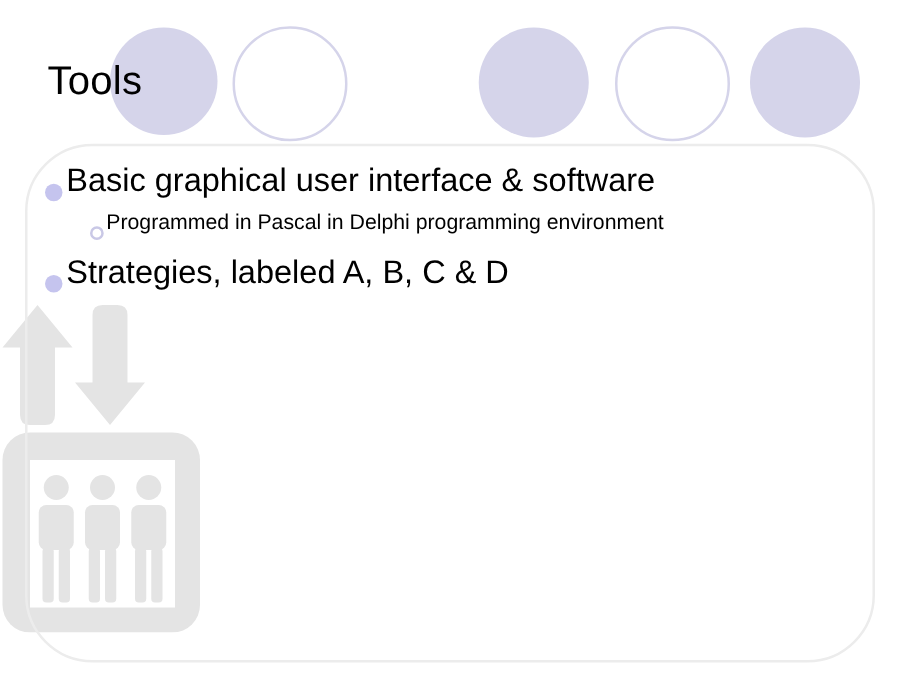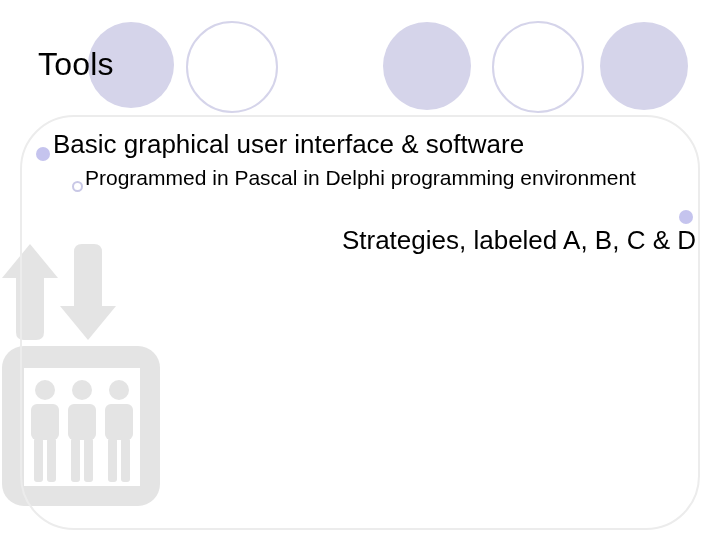--- a/index.html
+++ b/index.html
@@ -129,29 +129,28 @@
     width: 11px;
     height: 11px;
     border-radius: 50%;
     border: 2px solid #c9c8e6;
     box-sizing: border-box;
     background: transparent;
     margin-top: 9px;
     margin-right: 2px;
   }
   .lvl2 .text {
-    font-size: 21px;
+    font-size: 17px;
     line-height: 28px;
     color: #000000;
     max-width: 588px;
   }
 
   .spacer-lvl1 {
     margin-top: 9px;
-    flex-direction: column;
   }
 </style>
 </head>
 <body>
 
 <div id="slide">
 
   <div class="circle-band">
     <div class="deco-circle filled" style="left:88px;  top:22px; width:86px; height:86px;"></div>
     <div class="deco-circle hollow" style="left:186px; top:21px; width:92px; height:92px;"></div>

